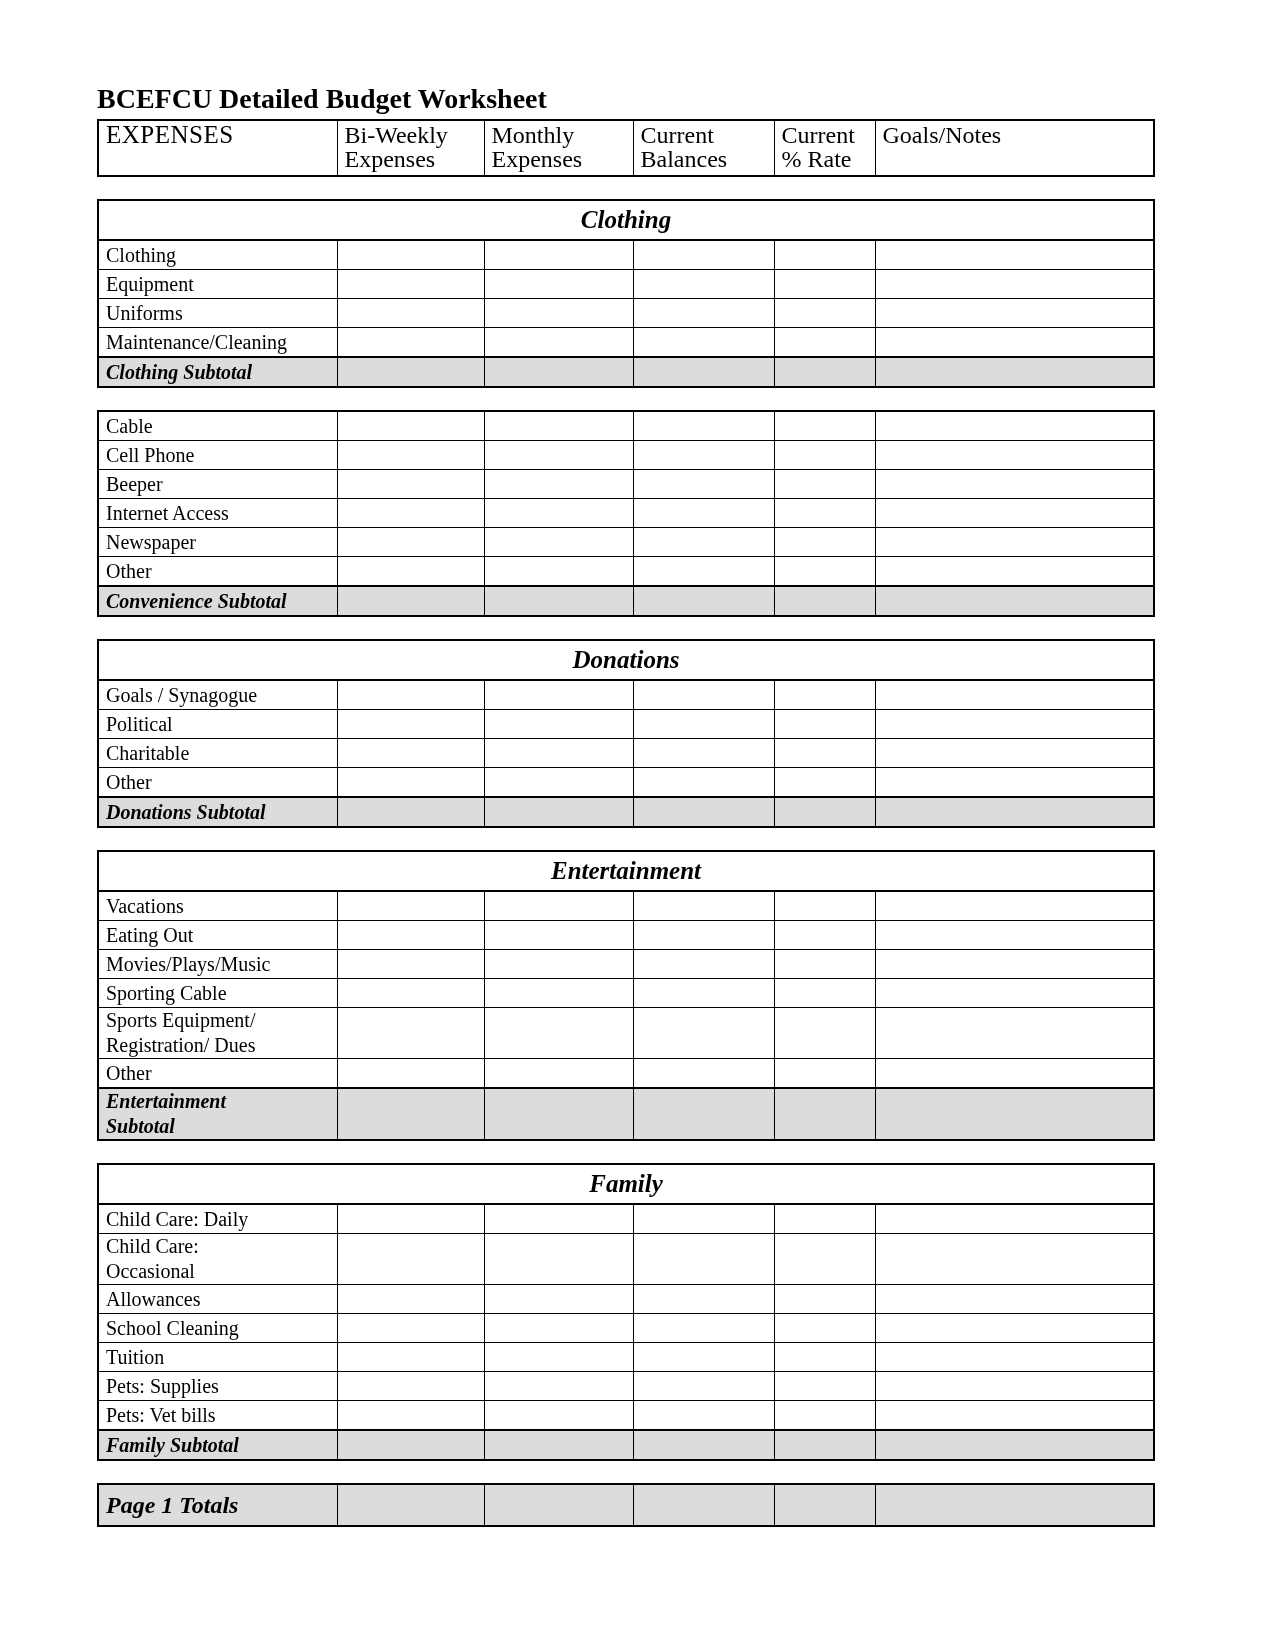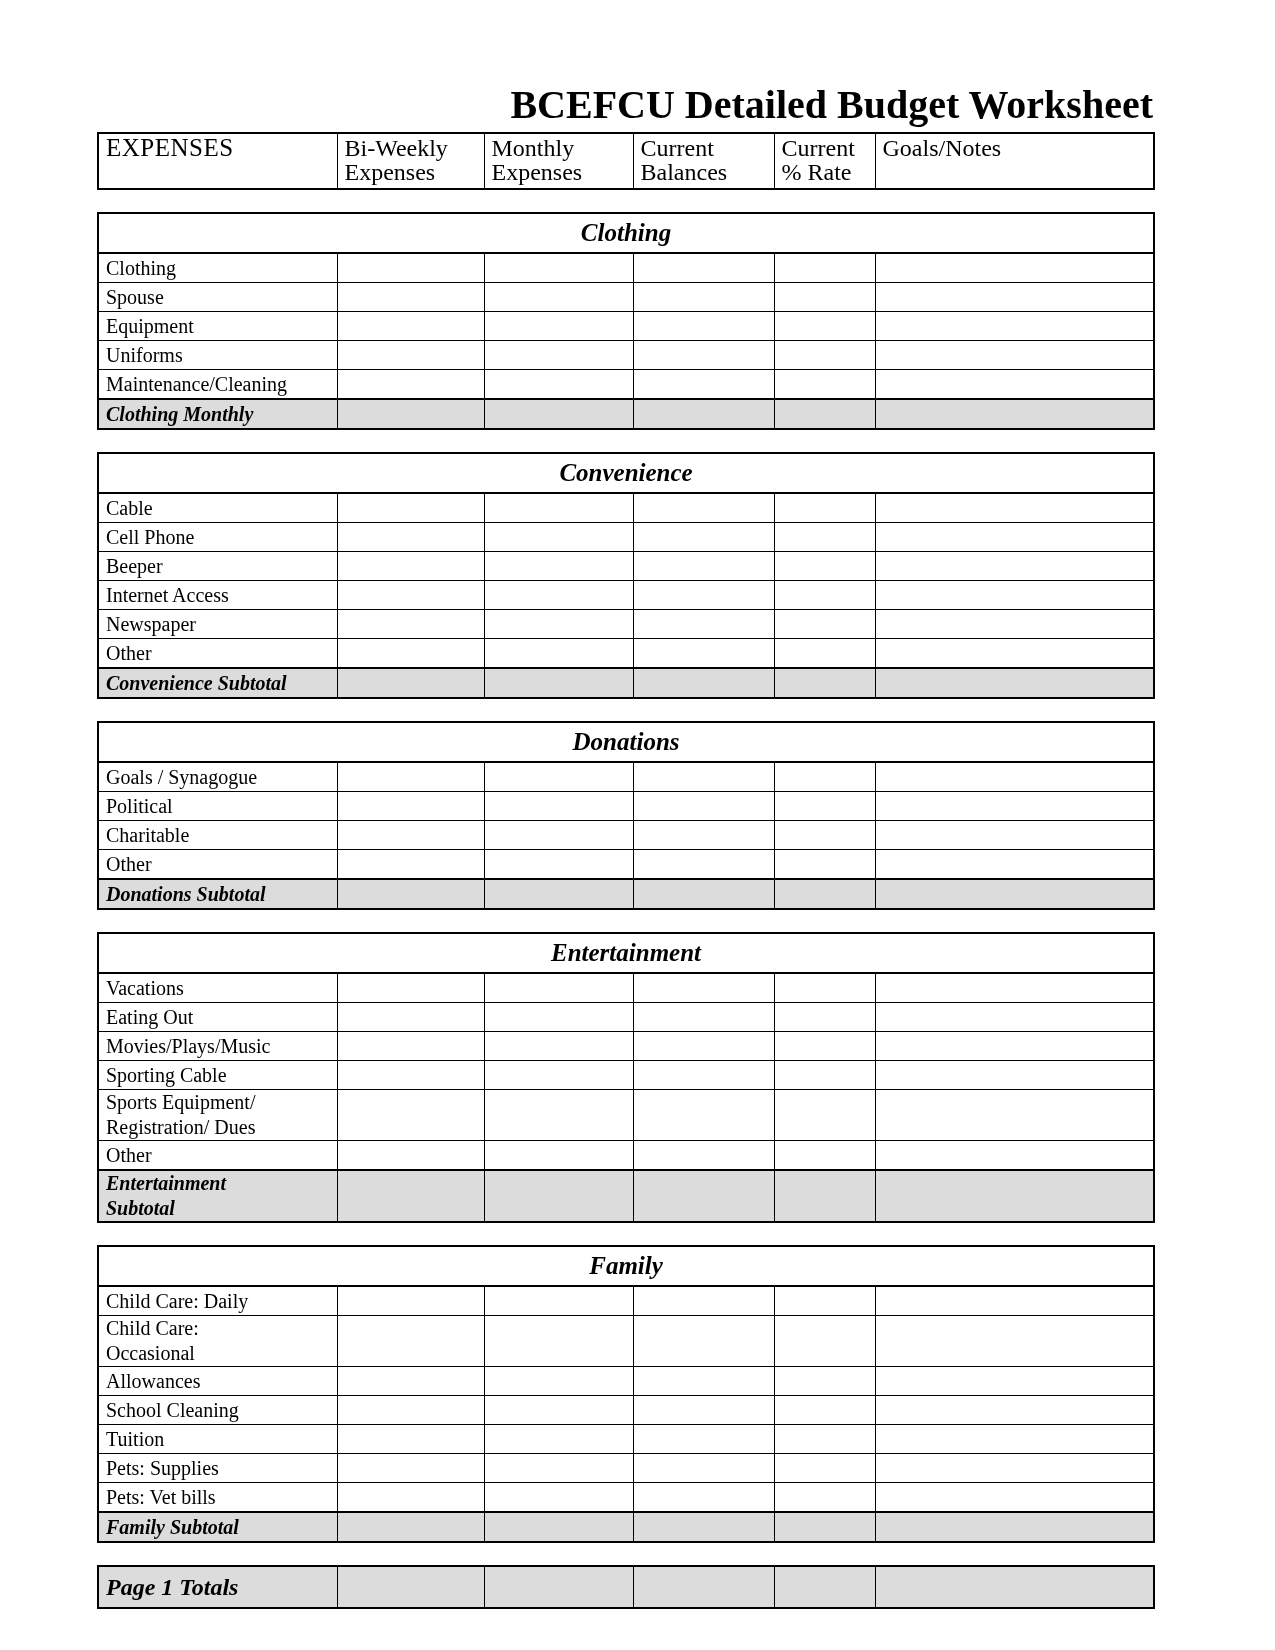--- a/index.html
+++ b/index.html
@@ -17,22 +17,22 @@
     overflow: hidden;
   }
   .content {
     position: absolute;
     left: 97px;
     top: 0;
     width: 1056px;
   }
   .doc-title {
     margin: 84px 0 6px 0;
-    text-align: right;
-    font-size: 40px;
+    text-align: left;
+    font-size: 28px;
     font-weight: bold;
     line-height: 1.05;
   }
   table {
     border-collapse: collapse;
     table-layout: fixed;
     width: 1056px;
     border: 2px solid #000000;
     padding-left: 12px;
   }
@@ -151,28 +151,20 @@
           </tr>
       <tr class="row">
         <td class="label">Clothing</td>
         <td></td>
             <td></td>
         <td></td>
             <td></td>
         <td></td>
       </tr>
       <tr class="row">
-        <td class="label">Spouse</td>
-        <td></td>
-            <td></td>
-        <td></td>
-            <td></td>
-        <td></td>
-      </tr>
-      <tr class="row">
         <td class="label">Equipment</td>
         <td></td>
             <td></td>
         <td></td>
             <td></td>
         <td></td>
       </tr>
       <tr class="row">
         <td class="label">Uniforms</td>
         <td></td>
@@ -183,43 +175,40 @@
       </tr>
       <tr class="row">
         <td class="label">Maintenance/Cleaning</td>
         <td></td>
             <td></td>
         <td></td>
             <td></td>
         <td></td>
       </tr>
       <tr class="row subtotal">
-        <td class="label">Clothing Monthly</td>
+        <td class="label">Clothing Subtotal</td>
         <td></td>
             <td></td>
         <td></td>
             <td></td>
         <td></td>
       </tr>
     </tbody>
       </table>
 
     <table class="section">
       <colgroup>
         <col class="c-label">
           <col class="c-biweekly">
           <col class="c-monthly">
         <col class="c-balance">
           <col class="c-rate">
           <col class="c-notes">
       </colgroup>
       <tbody>
-          <tr class="sec-title">
-            <td colspan="6">Convenience</td>
-          </tr>
       <tr class="row">
         <td class="label">Cable</td>
         <td></td>
             <td></td>
         <td></td>
             <td></td>
         <td></td>
       </tr>
       <tr class="row">
         <td class="label">Cell Phone</td>

